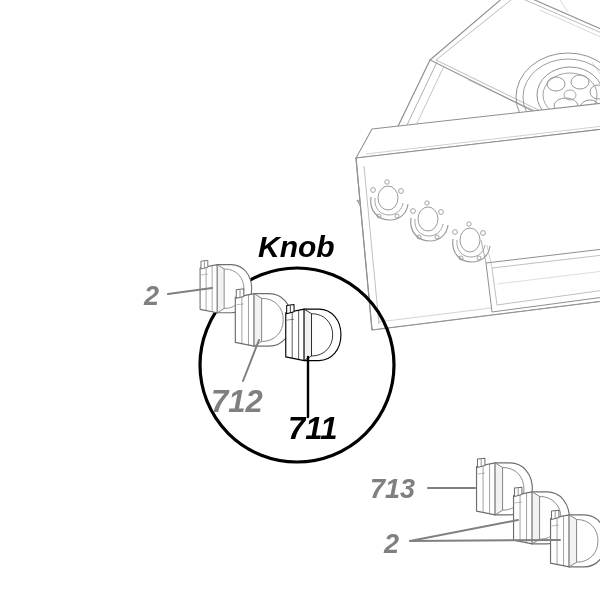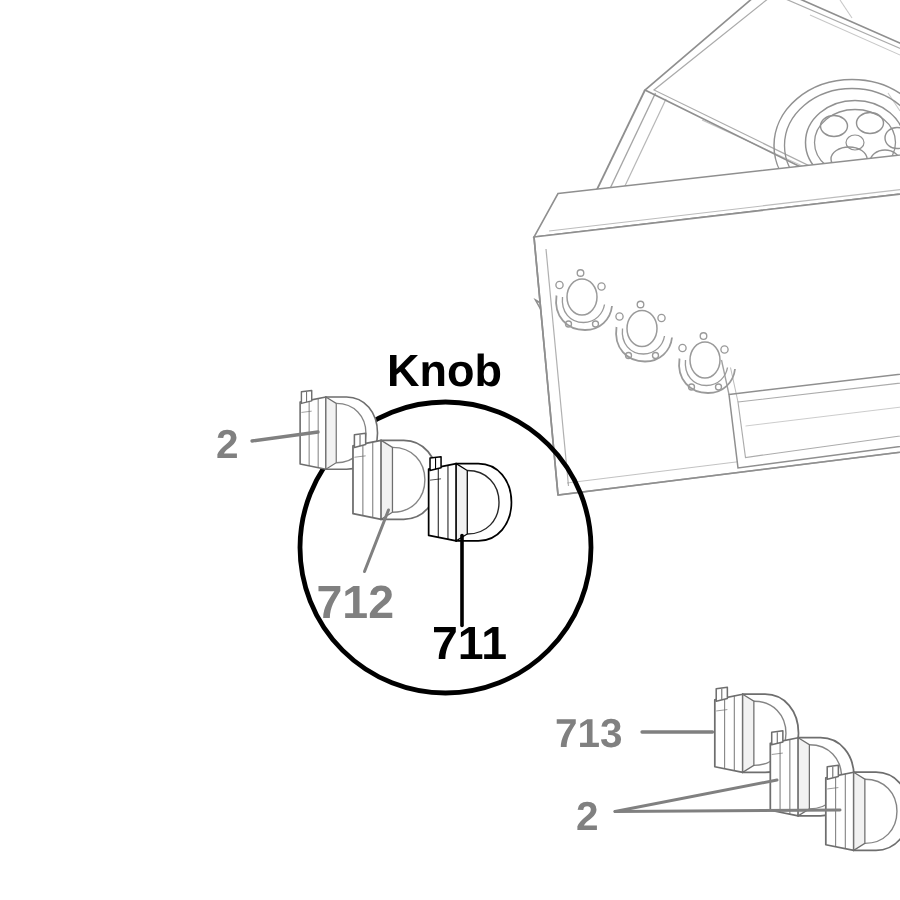--- a/index.html
+++ b/index.html
@@ -9,20 +9,21 @@
   }
   body {
     font-family: "Liberation Sans", sans-serif;
   }
   #diagram-root {
     position: relative;
     width: 600px;
     height: 576px;
     background: #ffffff;
     overflow: hidden;
+    font-style: italic;
   }
   #diagram-svg {
     position: absolute;
     top: 0;
     left: 0;
     width: 600px;
     height: 600px;
     display: block;
   }
   .callout-text {

